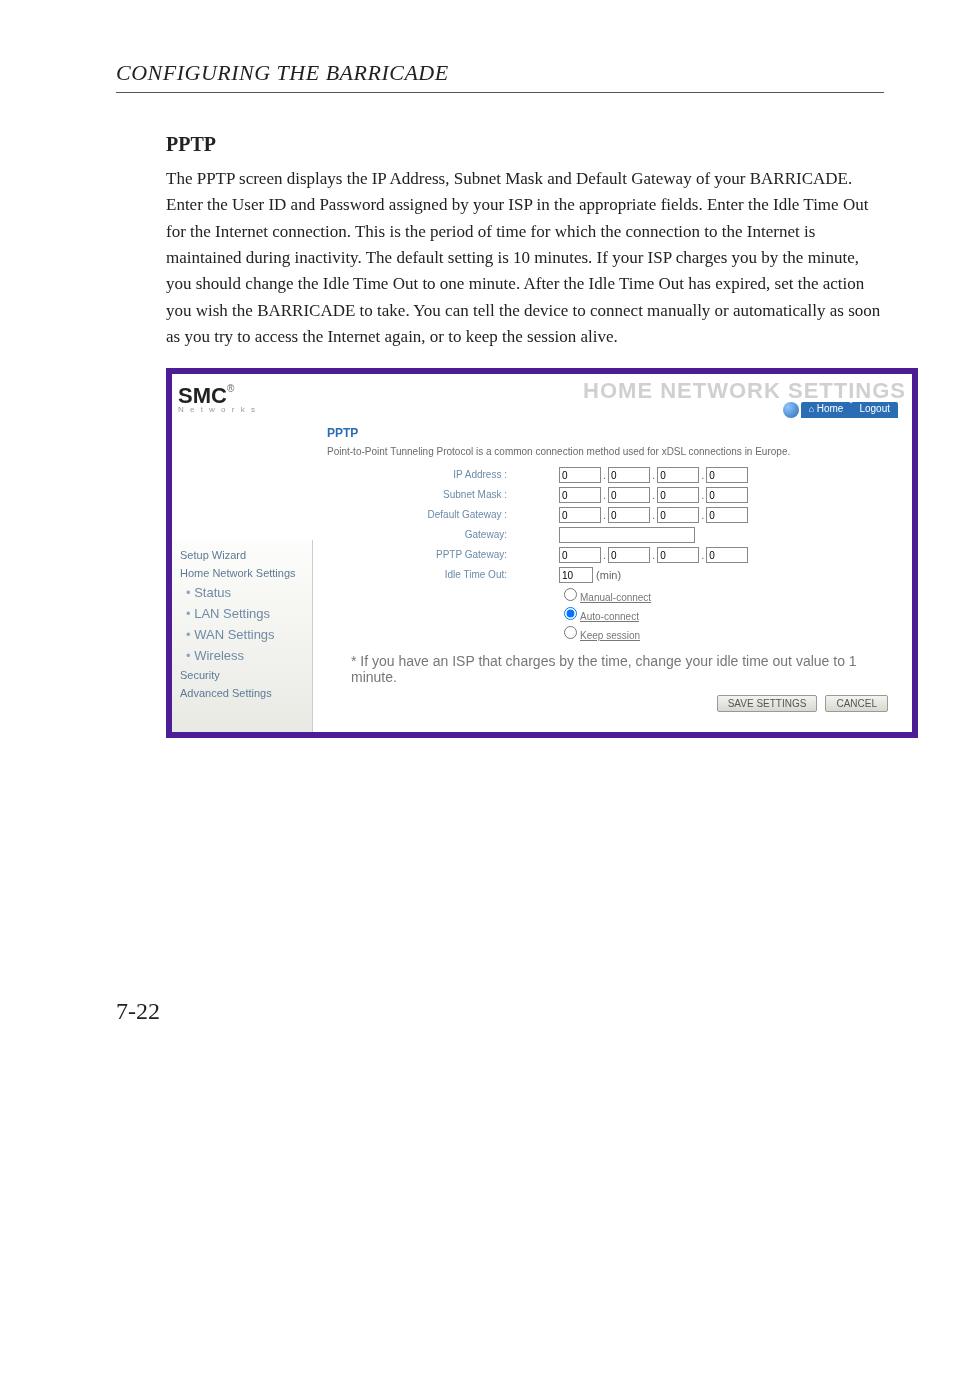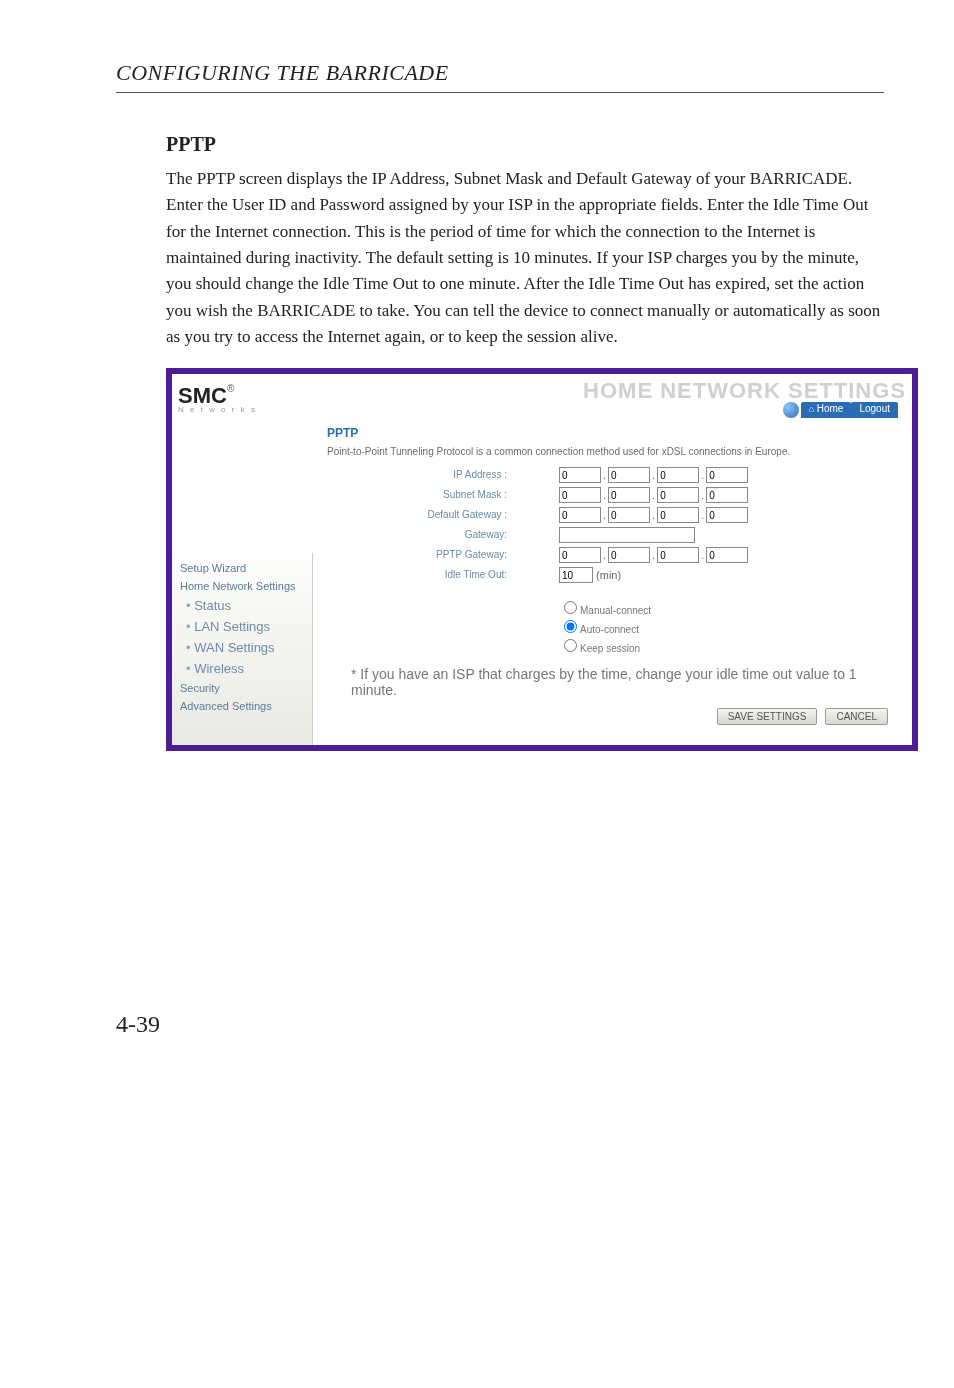--- a/index.html
+++ b/index.html
@@ -153,23 +153,24 @@
     width: 130px;
   }
   .ss-field input.idle {
     width: 28px;
   }
   .ss-field .dot { margin: 0 2px; color:#777; font-size:11px; }
   .ss-field {
     color:#666;
   }
   .ss-radio-group {
-    margin-top: 15px;
+    margin-top: 2px;
     font-size: 10px;
     color: #777;
+    text-decoration: underline;
   }
   .ss-radio-group div { margin-top: 1px; }
   .ss-note {
     margin: 12px 0 10px 24px;
     font-size: 14px;
     color: #777;
   }
   .ss-buttons {
     display: flex;
     justify-content: flex-end;
@@ -288,15 +289,15 @@
 
         <div class="ss-buttons">
           <button class="ss-btn">SAVE SETTINGS</button>
           <button class="ss-btn">CANCEL</button>
         </div>
       </div>
     </div>
   </div>
 
 
-  <div class="page-number">4-39</div>
+  <div class="page-number">7-22</div>
 
 </div>
 
 </body></html>

